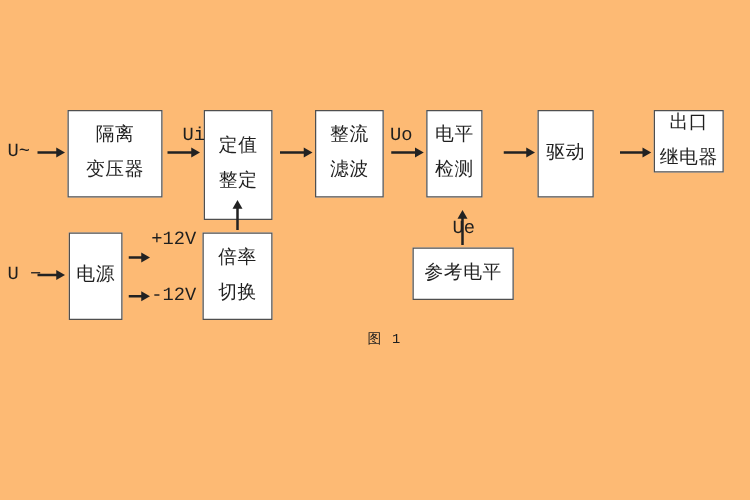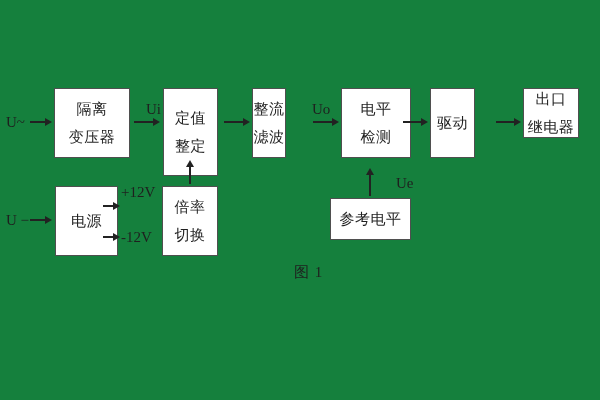--- a/index.html
+++ b/index.html
@@ -1,29 +1,29 @@
 <!DOCTYPE html>
 <html><head>
 <meta charset="utf-8">
 <style>
   html, body { margin:0; padding:0; background:#ffffff; }
   .canvas {
-    position:relative; width:600px; height:400px; background:#15803d;
-    font-family:Liberation Serif, serif;
+    position:relative; width:600px; height:400px; background:#fdba74;
+    font-family:Liberation Mono, monospace;
     color:#1f1f1f; overflow:hidden;
   }
   .block {
     position:absolute; border:1.5px solid #4f4f4f; background:#ffffff;
     display:flex; flex-direction:column; align-items:center; justify-content:center;
     gap:12px; font-size:15px; line-height:16px; letter-spacing:0.5px;
     box-sizing:border-box;
   }
   .block .bl { white-space:nowrap; }
   .sig { position:absolute; font-size:15px; line-height:16px; white-space:nowrap; }
-  .caption { position:absolute; font-size:15px; line-height:17px; letter-spacing:1px; }
+  .caption { position:absolute; font-size:11px; line-height:17px; letter-spacing:1px; }
   .harrow { position:absolute; height:2px; background:#222222; }
   .harrow::after {
     content:""; position:absolute; right:-6px; top:-3px;
     border-top:4px solid transparent; border-bottom:4px solid transparent;
     border-left:7px solid #222222;
   }
   .varrow { position:absolute; width:2px; background:#222222; }
   .varrow::before {
     content:""; position:absolute; top:-6px; left:-3px;
     border-left:4px solid transparent; border-right:4px solid transparent;
@@ -38,57 +38,57 @@
   <div class="block" style="left:54px;top:88px;width:76px;height:70px">
     <span class="bl">隔离</span>
     <span class="bl">变压器</span>
   </div>
 
   <div class="block" style="left:163px;top:88px;width:55px;height:88px">
     <span class="bl">定值</span>
     <span class="bl">整定</span>
   </div>
 
-  <div class="block" style="left:252px;top:88px;width:34px;height:70px">
+  <div class="block" style="left:252px;top:88px;width:55px;height:70px">
     <span class="bl">整流</span>
     <span class="bl">滤波</span>
   </div>
 
-  <div class="block" style="left:341px;top:88px;width:70px;height:70px">
+  <div class="block" style="left:341px;top:88px;width:45px;height:70px">
     <span class="bl">电平</span>
     <span class="bl">检测</span>
   </div>
 
   <div class="block" style="left:430px;top:88px;width:45px;height:70px">
     <span class="bl">驱动</span>
   </div>
 
   <div class="block" style="left:523px;top:88px;width:56px;height:50px">
     <span class="bl">出口</span>
     <span class="bl">继电器</span>
   </div>
 
-  <div class="block" style="left:55px;top:186px;width:63px;height:70px">
+  <div class="block" style="left:55px;top:186px;width:43px;height:70px">
     <span class="bl">电源</span>
   </div>
 
   <div class="block" style="left:162px;top:186px;width:56px;height:70px">
     <span class="bl">倍率</span>
     <span class="bl">切换</span>
   </div>
 
   <div class="block" style="left:330px;top:198px;width:81px;height:42px">
     <span class="bl">参考电平</span>
   </div>
 
   <span class="sig" style="left:6px;top:114px">U~</span>
   <span class="sig" style="left:6px;top:212px">U −</span>
   <span class="sig" style="left:146px;top:101px">Ui</span>
   <span class="sig" style="left:312px;top:101px">Uo</span>
-  <span class="sig" style="left:396px;top:175px">Ue</span>
+  <span class="sig" style="left:362px;top:175px">Ue</span>
   <span class="sig" style="left:121px;top:184px">+12V</span>
   <span class="sig" style="left:121px;top:229px">-12V</span>
 
   <div class="harrow" style="left:30px;top:121px;width:16px"></div>
   <div class="harrow" style="left:134px;top:121px;width:20px"></div>
   <div class="harrow" style="left:224px;top:121px;width:20px"></div>
   <div class="harrow" style="left:313px;top:121px;width:20px"></div>
   <div class="harrow" style="left:403px;top:121px;width:19px"></div>
   <div class="harrow" style="left:496px;top:121px;width:19px"></div>
   <div class="harrow" style="left:30px;top:219px;width:16px"></div>

